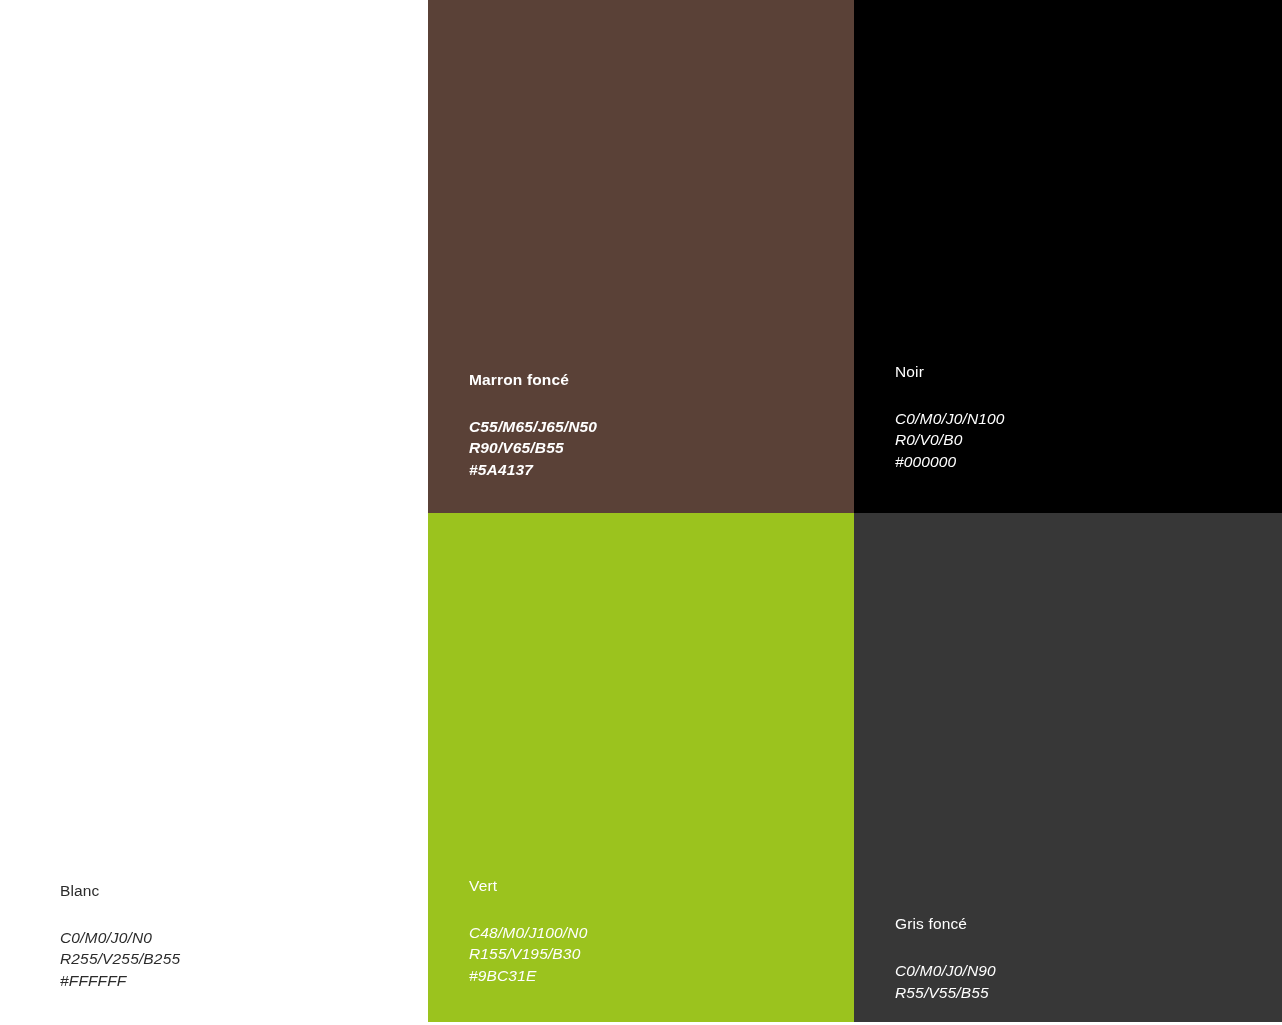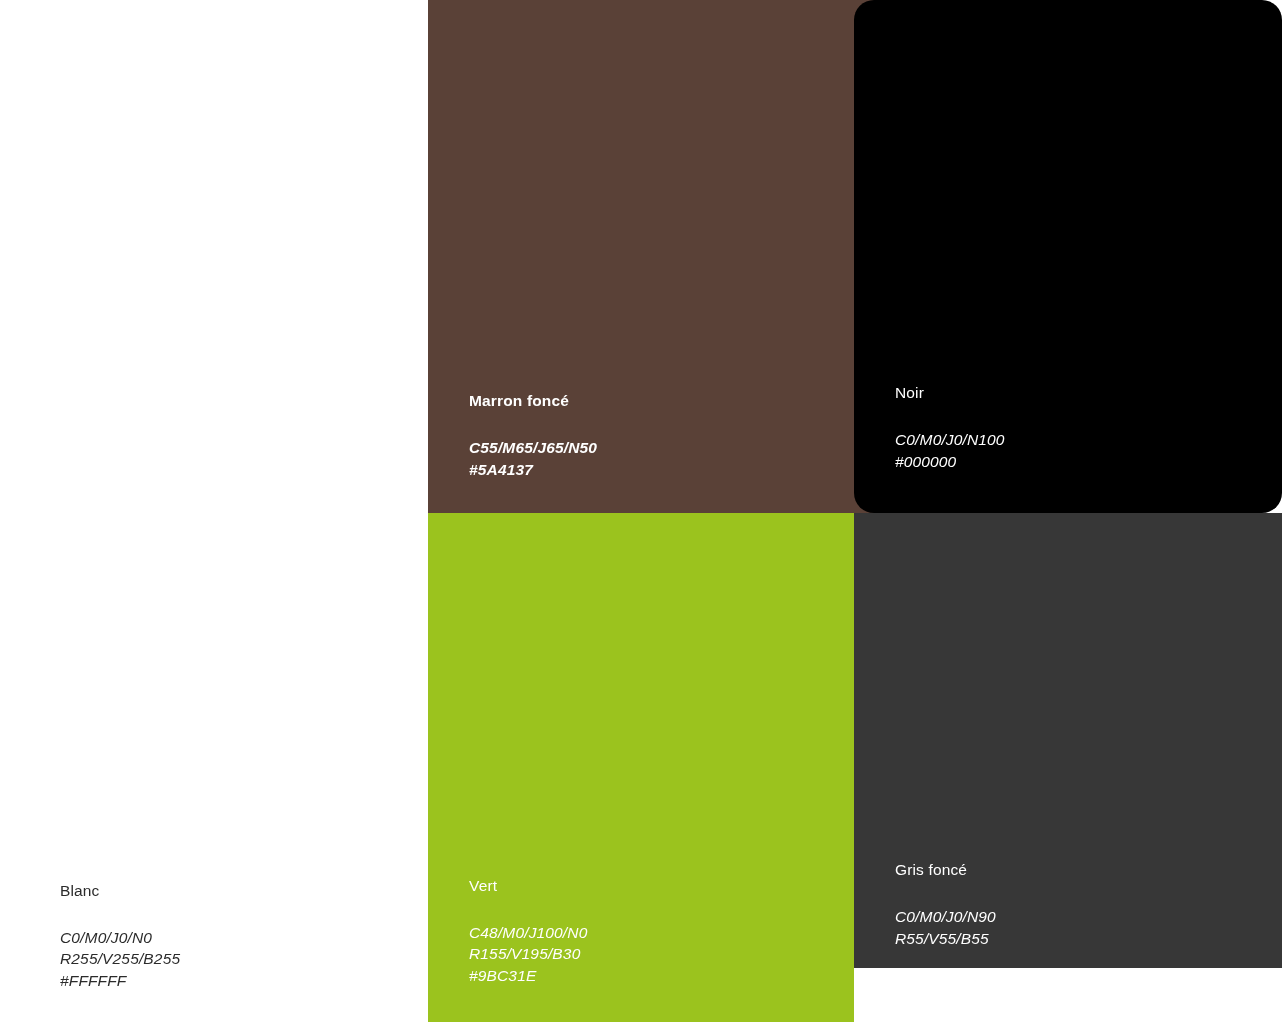--- a/index.html
+++ b/index.html
@@ -45,34 +45,33 @@
     width: 504px;
     height: 513px;
     background: #5A4137;
   }
   .swatch-noir {
     left: 854px;
     top: 0;
     width: 428px;
     height: 513px;
     background: #000000;
-    border-radius: 20px;
   }
   .swatch-vert {
     left: 428px;
     top: 513px;
     width: 426px;
     height: 509px;
     background: #9BC31E;
   }
   .swatch-gris {
     left: 854px;
     top: 513px;
     width: 428px;
-    height: 455px;
+    height: 509px;
     background: #373737;
   }
 
   
   .caption {
     position: absolute;
     left: 41px;
     right: 12px;
   }
   .swatch-marron .caption { bottom: 32px; }
@@ -135,30 +134,32 @@
         <div class="spec-line">#FFFFFF</div>
       </div>
     </div>
   </div>
 
   <div class="swatch swatch-marron">
     <div class="caption">
       <div class="caption-title">Marron foncé</div>
       <div class="caption-specs">
         <div class="spec-line">C55/M65/J65/N50</div>
+        <div class="spec-line">R90/V65/B55</div>
         <div class="spec-line">#5A4137</div>
       </div>
     </div>
   </div>
 
   <div class="swatch swatch-noir">
     <div class="caption">
       <div class="caption-title">Noir</div>
       <div class="caption-specs">
         <div class="spec-line">C0/M0/J0/N100</div>
+        <div class="spec-line">R0/V0/B0</div>
         <div class="spec-line">#000000</div>
       </div>
     </div>
   </div>
 
   <div class="swatch swatch-vert">
     <div class="caption">
       <div class="caption-title">Vert</div>
       <div class="caption-specs">
         <div class="spec-line">C48/M0/J100/N0</div>

